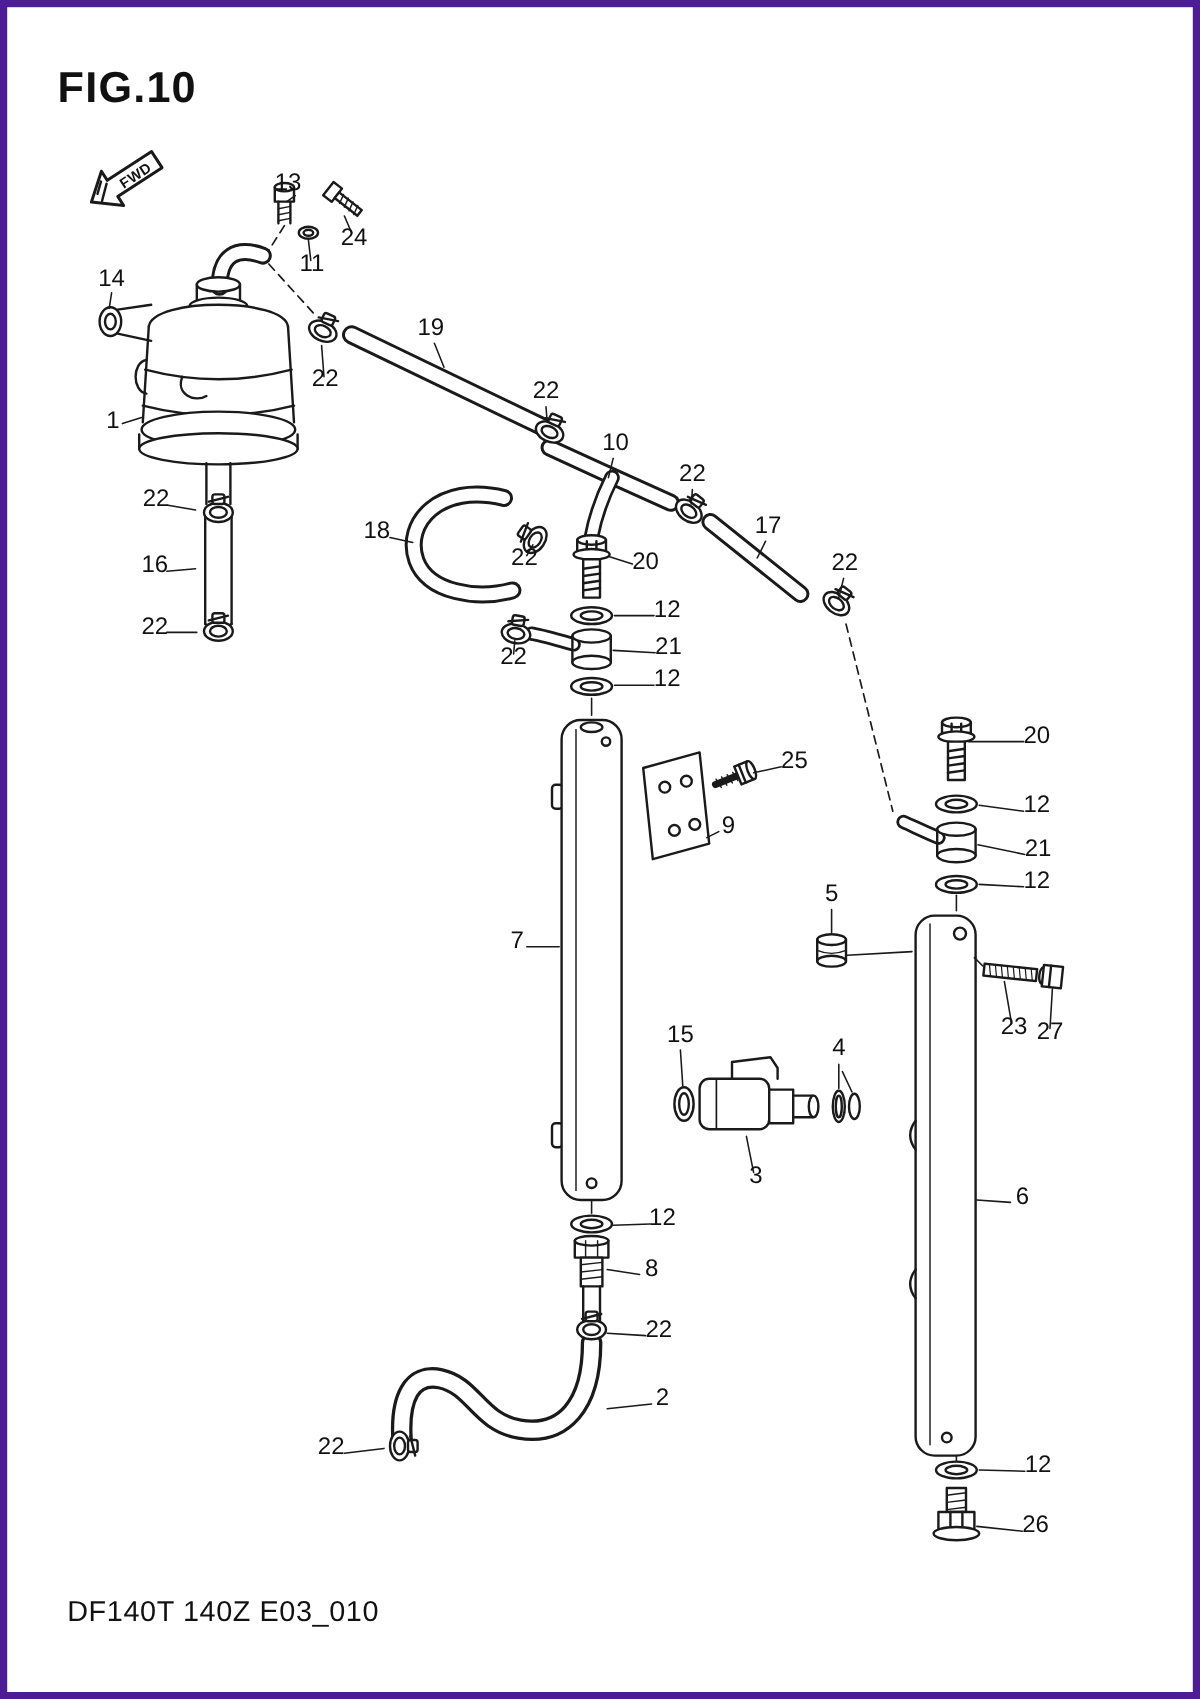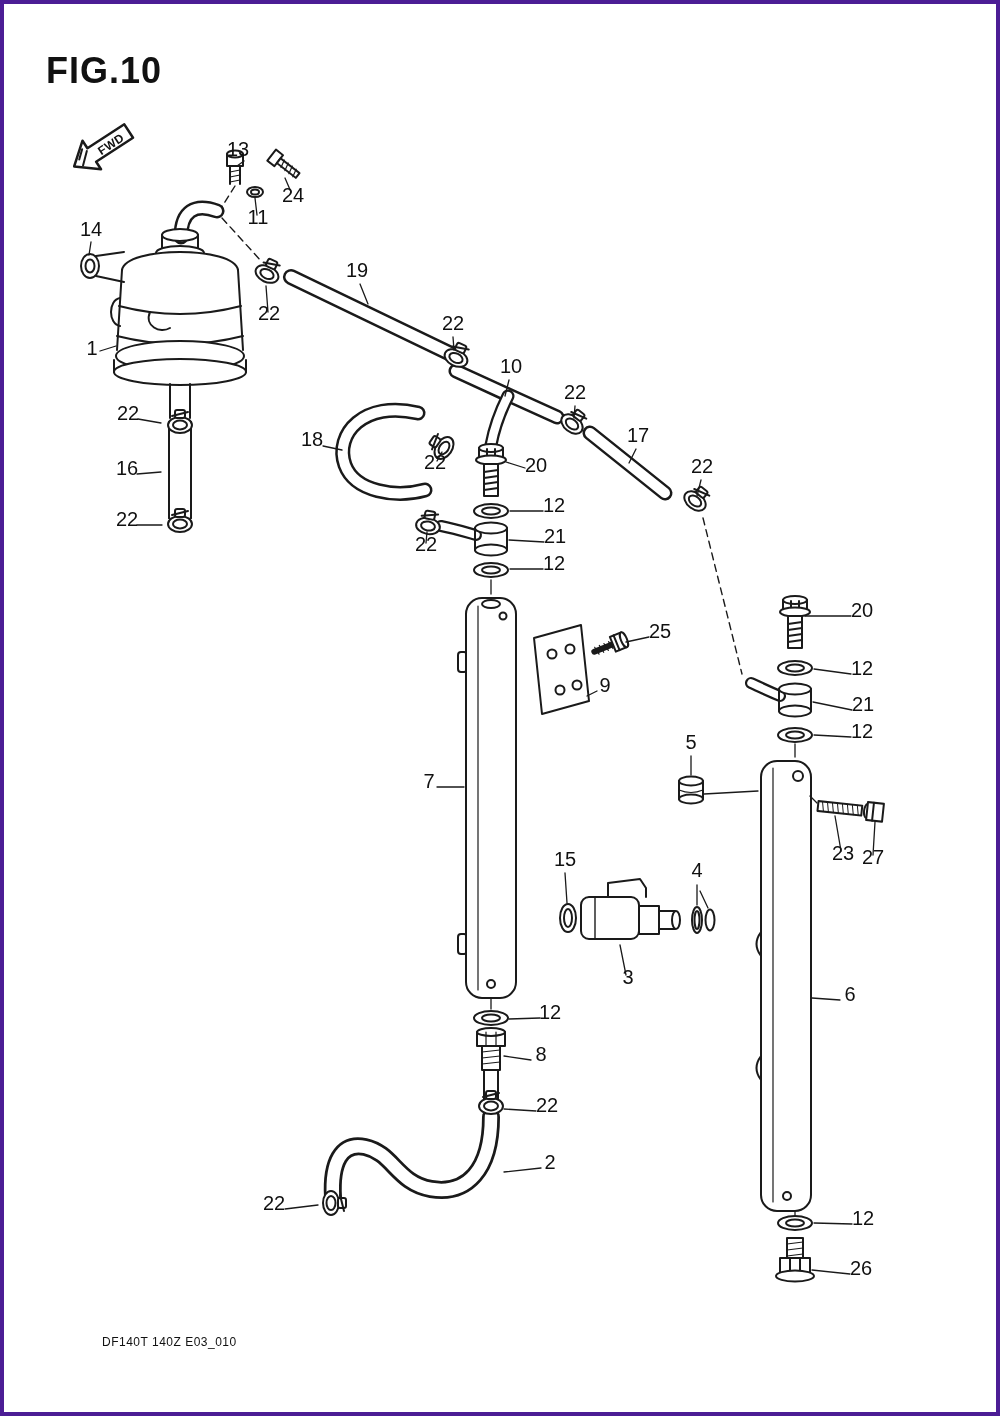--- a/index.html
+++ b/index.html
@@ -1,26 +1,26 @@
 <!DOCTYPE html>
 <html><head>
 <meta charset="utf-8">
 <style>
   html,body { margin:0; padding:0; background:#e8e8e8; }
   .page {
     position:relative; width:1000px; height:1416px; margin:0 auto;
-    background:#ffffff; border:4px solid #4c1d95; box-sizing:border-box;
+    background:#ffffff; border:6px solid #4c1d95; box-sizing:border-box;
     font-family:"Liberation Sans", sans-serif; overflow:hidden;
   }
   .page-title {
     position:absolute; left:42px; top:46px;
     font-size:36px; font-weight:bold; color:#111; letter-spacing:1px;
   }
   .footer { position:absolute; left:50px; top:1324px; color:#111; }
-  .footer div { font-size:12px; line-height:28px; letter-spacing:0.5px;margin-left:48px; }
+  .footer div { font-size:24px; line-height:28px; letter-spacing:0.5px; }
   svg { position:absolute; left:0; top:0; }
   text { font-family:"Liberation Sans", sans-serif; }
   .co  { font-size:20px; fill:#111; stroke:none; }
   .fwd { font-size:12px; font-weight:bold; fill:#111; stroke:none; letter-spacing:0.5px; }
 </style>
 </head>
 <body>
 
 <div class="page">
 

